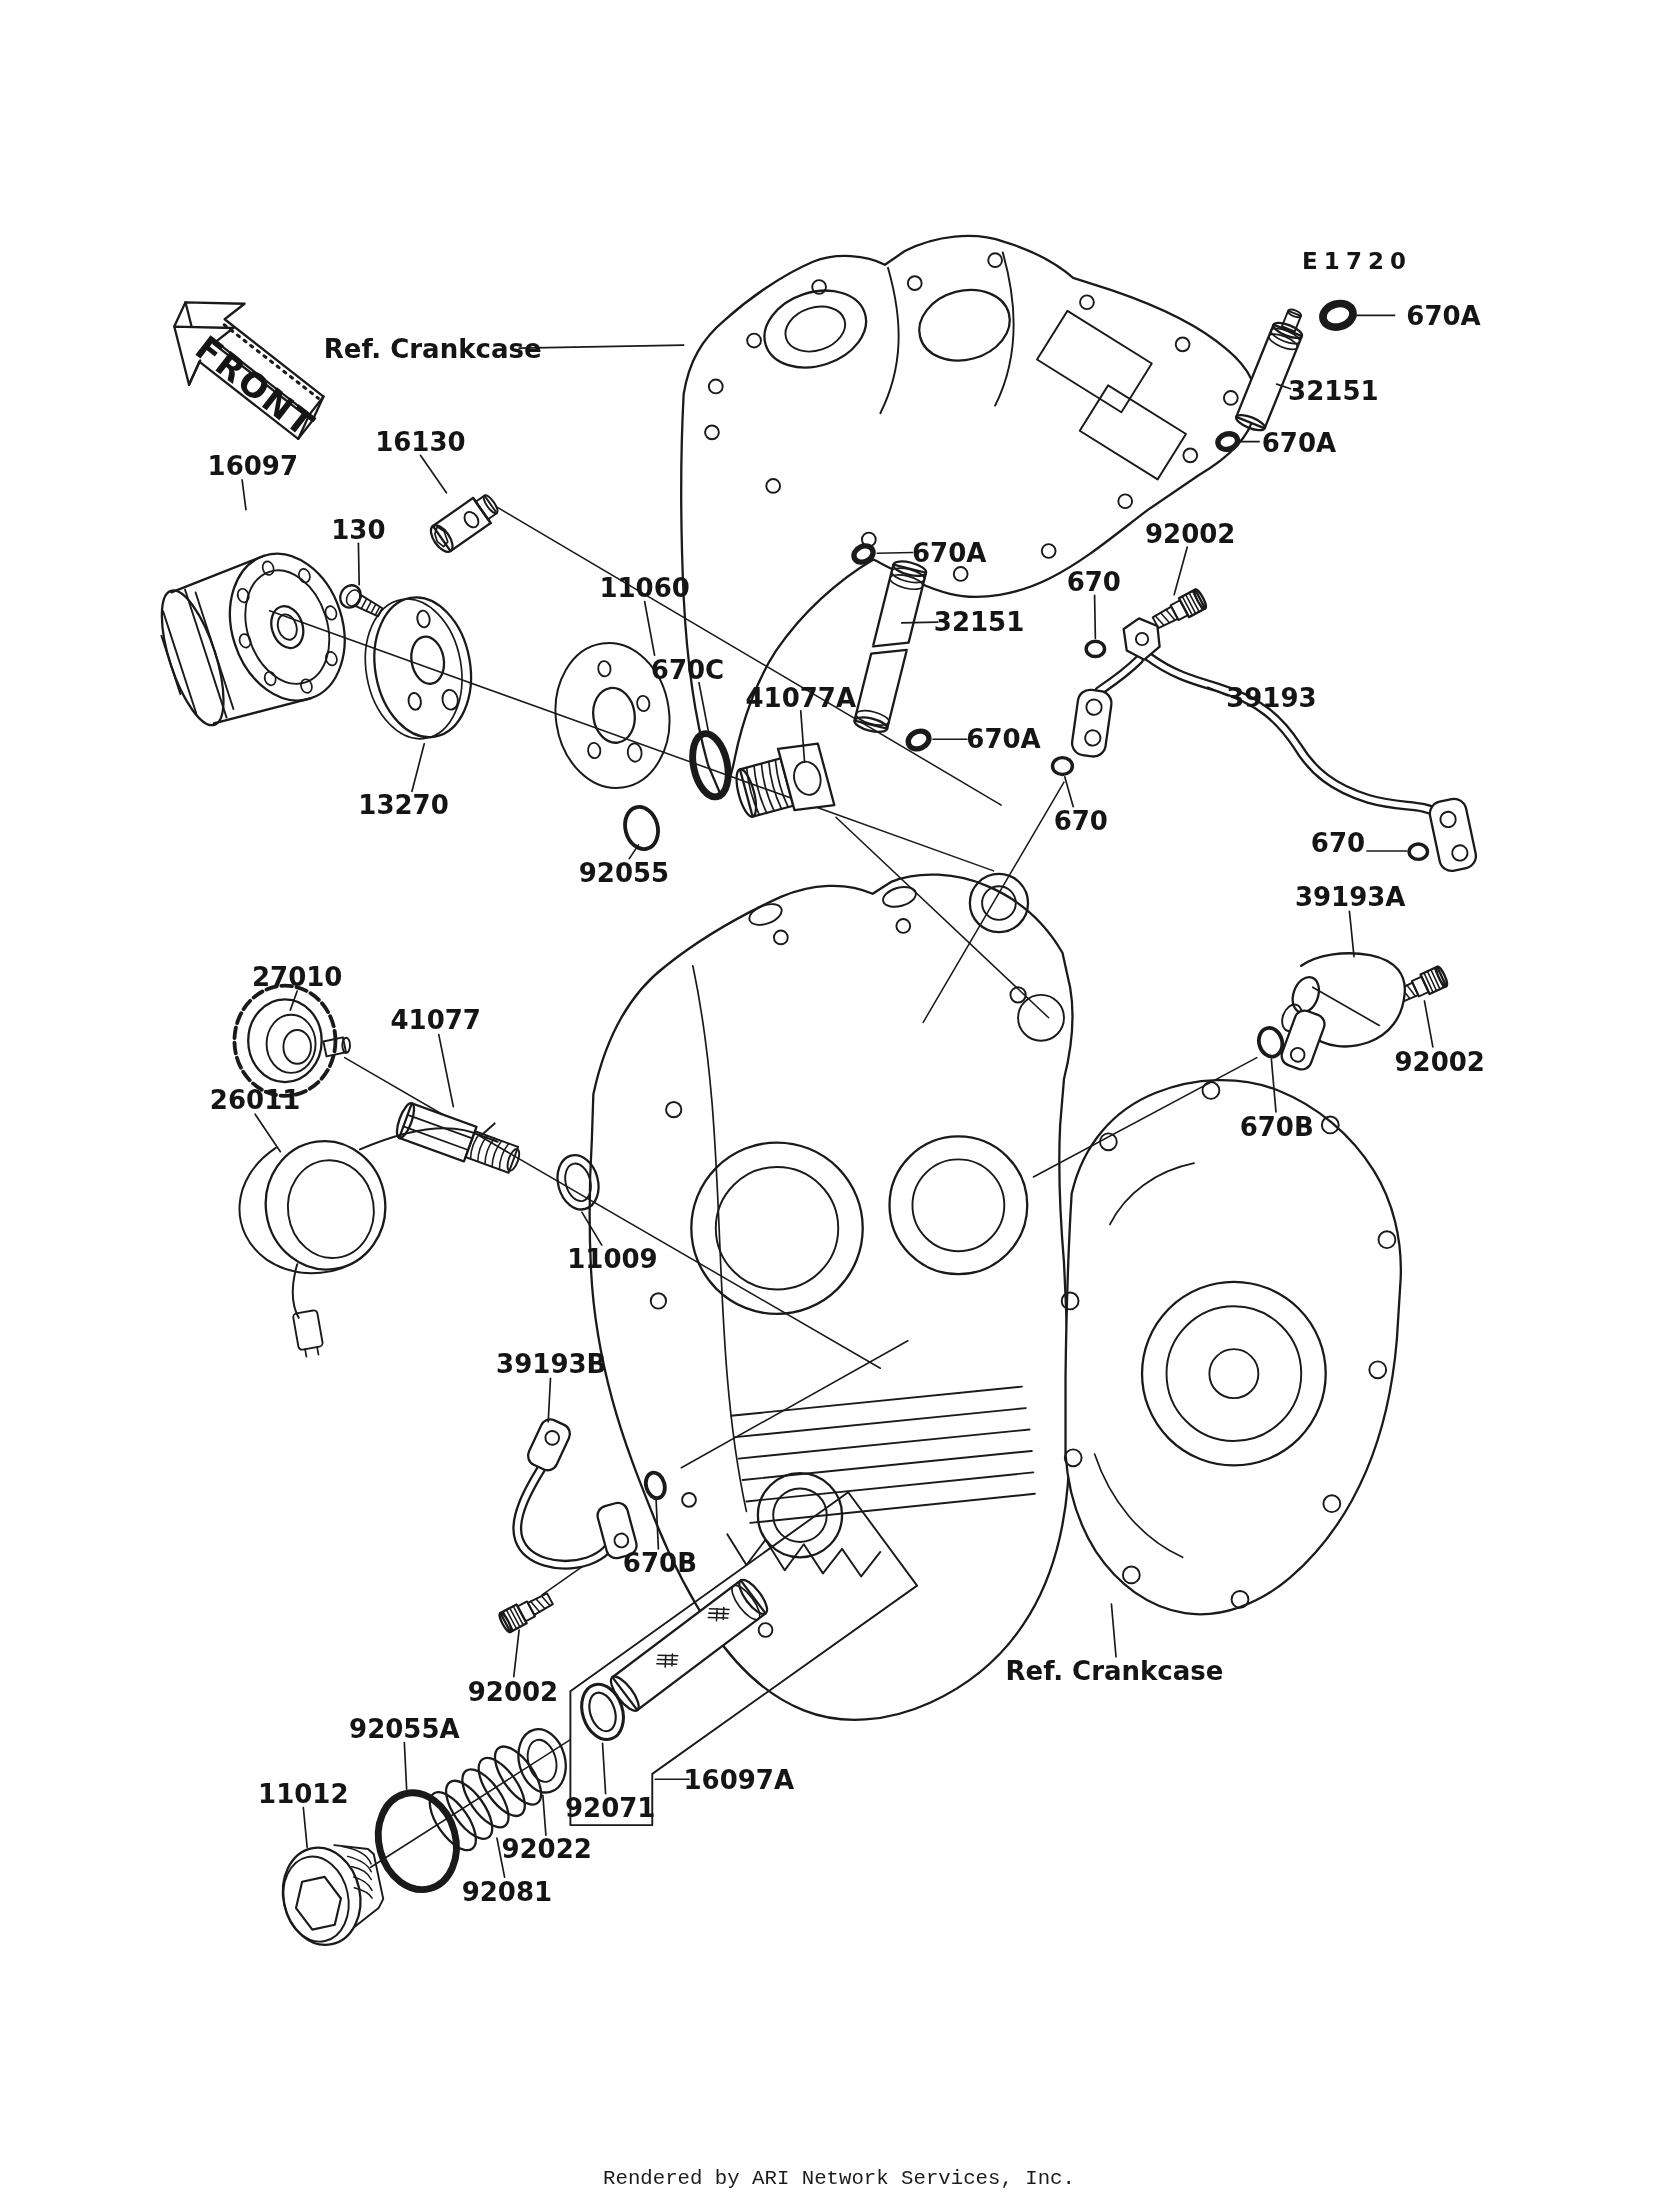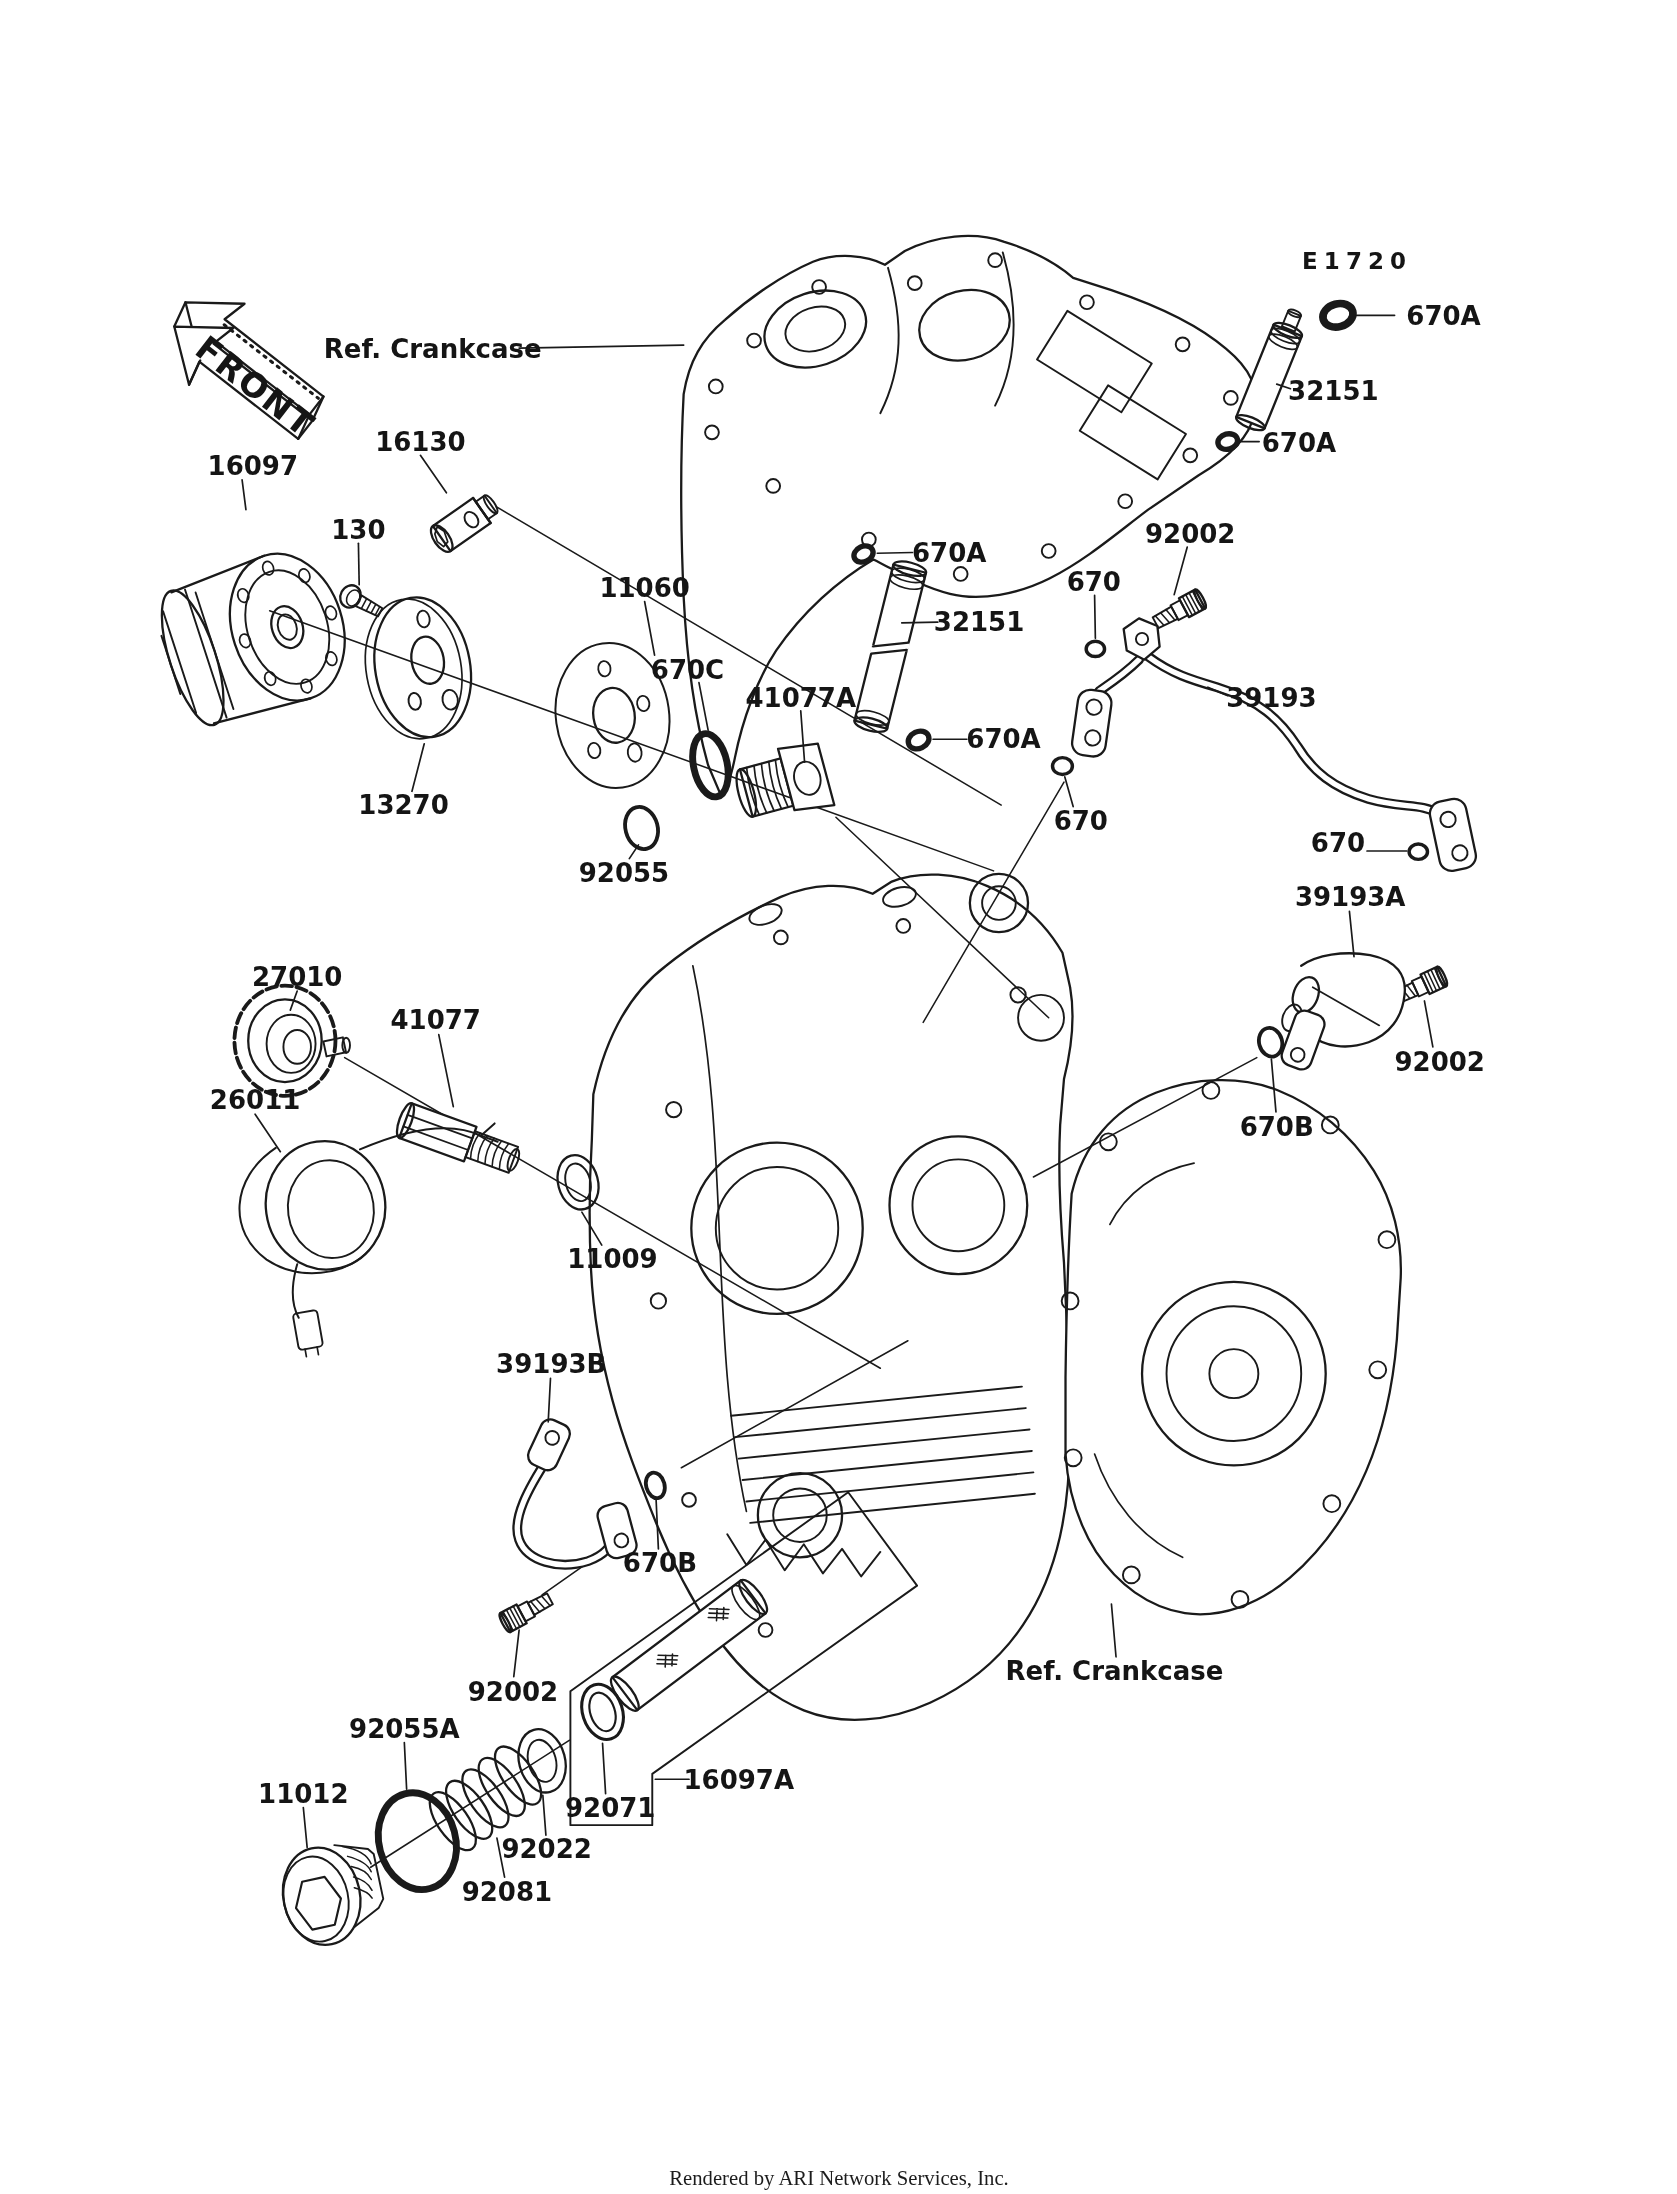--- a/index.html
+++ b/index.html
@@ -1,21 +1,21 @@
 <!DOCTYPE html>
 <html style="font-size:12.2px"><head>
 <meta charset="utf-8">
 <style>
   :root{ --ink:#1a1a1a; }
   html,body{margin:0;padding:0;background:#fff;}
   .page{position:relative;width:1678px;height:2194px;background:#fff;overflow:hidden;}
   svg{position:absolute;left:0;top:0;}
   svg text{font-family:"DejaVu Sans",sans-serif;font-weight:bold;fill:#151515;}
   .watermark{position:absolute;left:50%;top:2178px;transform:translate(-50%,-50%);
-    font-family:Liberation Serif, serif;font-size:20.7px;color:#1c1c1c;white-space:nowrap;}
+    font-family:Liberation Mono, monospace;font-size:20.7px;color:#1c1c1c;white-space:nowrap;}
   .frontText{font-size:44px;letter-spacing:3px;}
 </style>
 </head>
 <body>
 
 <div class="page">
 <svg id="diagram" width="1678" height="2194" viewBox="0 0 2192 2867" xmlns="http://www.w3.org/2000/svg" fill="none" stroke="#1a1a1a" stroke-width="3" stroke-linecap="round" stroke-linejoin="round">
 
   <g transform="translate(242,395) rotate(38)">
     <path d="M0,0 L62,-46 L54,-14 L218,-14 L218,16 L54,16 L62,48 Z" fill="#fff"></path>

